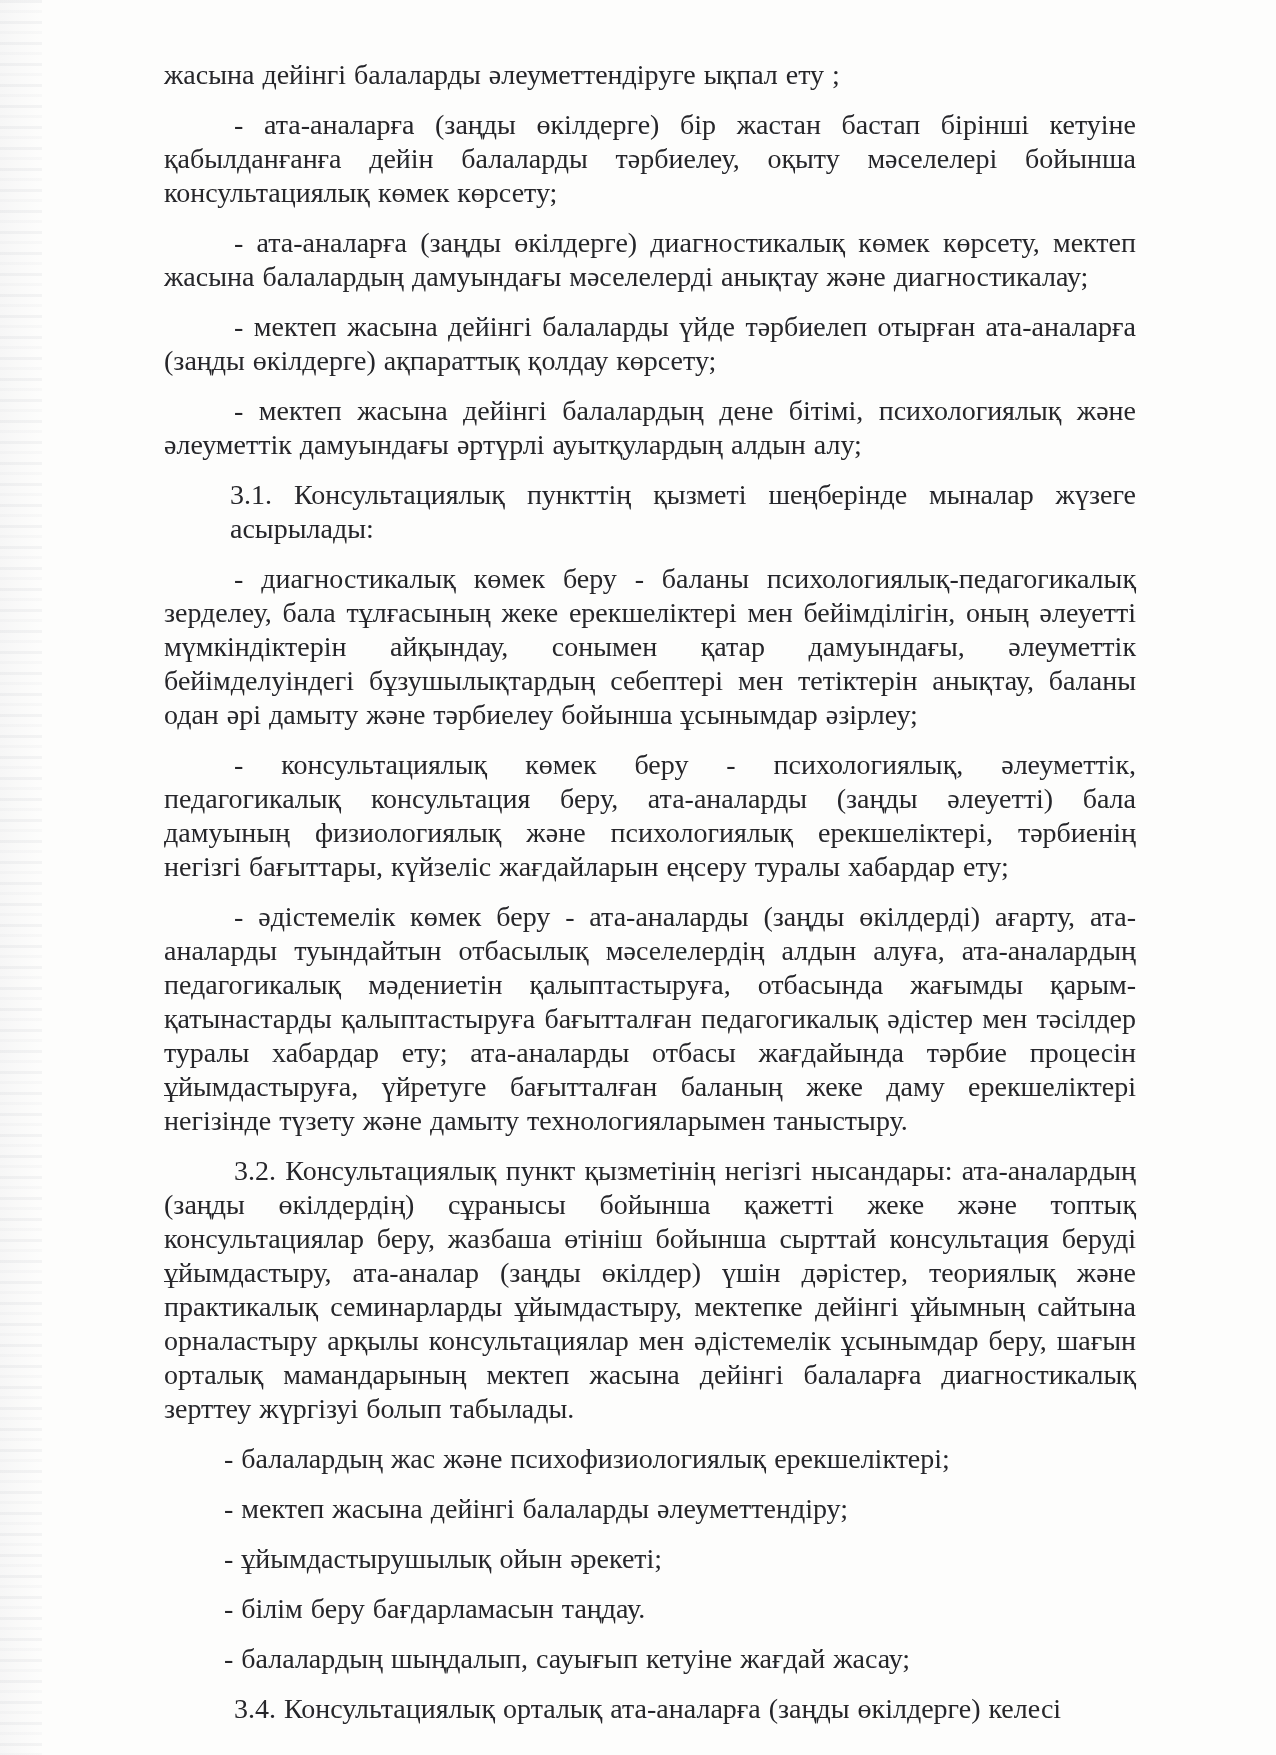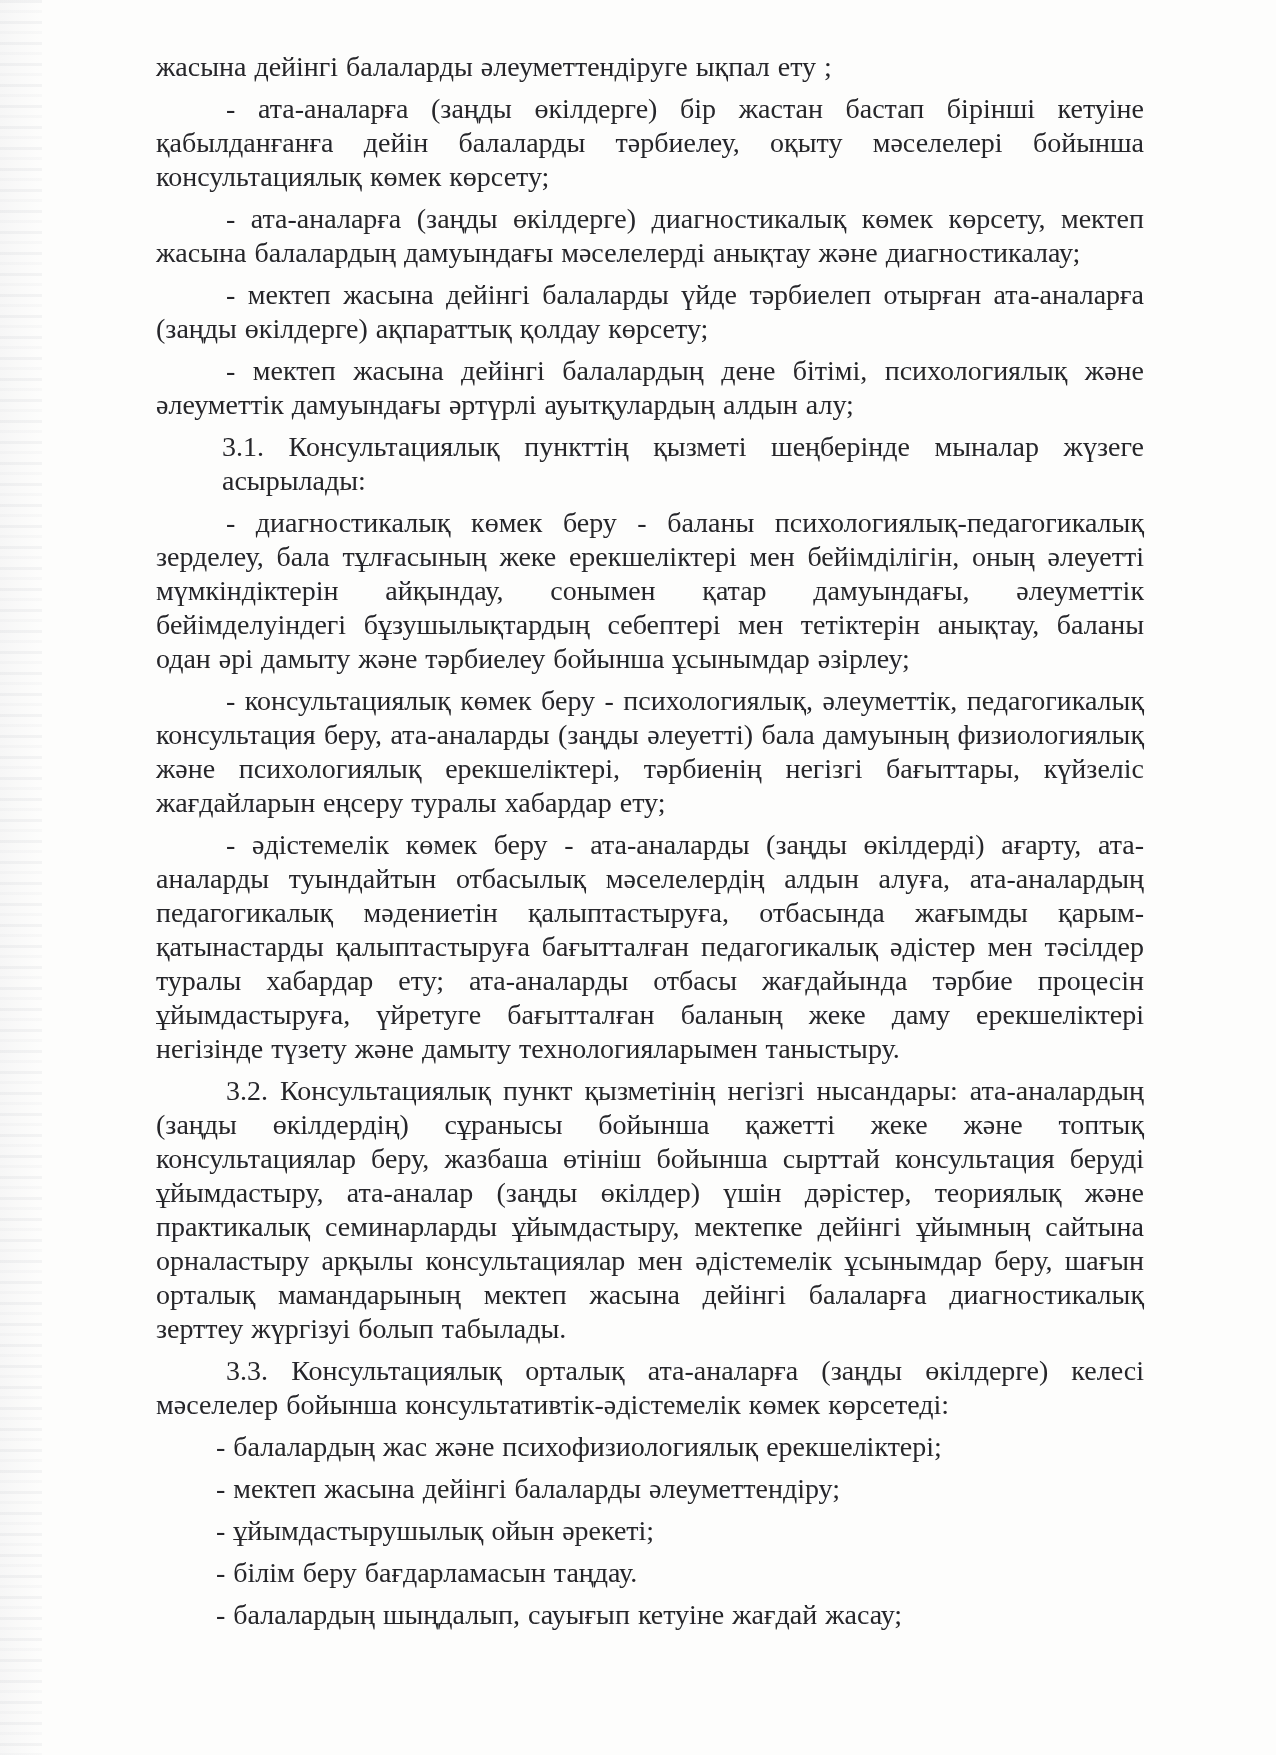--- a/index.html
+++ b/index.html
@@ -39,21 +39,21 @@
     position: absolute;
     left: 148px;
     top: 42px;
     width: 1004px;
     color: #26262a;
     font-size: 28px;
     line-height: 34px;
     text-align: justify;
     word-spacing: 1px;
   }
-  .doc p { margin: 8px; font-family: Liberation Serif, serif; }
+  .doc p { margin: 16px; font-family: Liberation Serif, serif; }
   .p-cont   { text-indent: 0; }
   .p-indent { text-indent: 70px; }
   .p-heading {
     font-weight: bold;
     font-style: italic;
     text-indent: 75px;
     margin-top: 38px;
     font-size: 29px;
     text-align: left;
   }
@@ -74,20 +74,20 @@
     <p class="p-cont">жасына дейінгі балаларды әлеуметтендіруге ықпал ету ;</p>
     <p class="p-indent">- ата-аналарға (заңды өкілдерге) бір жастан бастап бірінші кетуіне қабылданғанға дейін балаларды тәрбиелеу, оқыту мәселелері бойынша консультациялық көмек көрсету;</p>
     <p class="p-indent">- ата-аналарға (заңды өкілдерге) диагностикалық көмек көрсету, мектеп жасына балалардың дамуындағы мәселелерді  анықтау және диагностикалау;</p>
     <p class="p-indent">- мектеп жасына дейінгі балаларды үйде тәрбиелеп отырған ата-аналарға (заңды өкілдерге) ақпараттық қолдау көрсету;</p>
     <p class="p-indent">- мектеп жасына дейінгі балалардың дене бітімі, психологиялық және әлеуметтік дамуындағы әртүрлі ауытқулардың алдын алу;</p>
     <p class="p-block">3.1. Консультациялық пункттің қызметі шеңберінде мыналар жүзеге асырылады:</p>
     <p class="p-indent">- диагностикалық көмек беру - баланы психологиялық-педагогикалық зерделеу, бала тұлғасының жеке ерекшеліктері мен бейімділігін, оның әлеуетті мүмкіндіктерін айқындау, сонымен қатар дамуындағы, әлеуметтік бейімделуіндегі бұзушылықтардың себептері мен тетіктерін анықтау, баланы одан әрі дамыту және тәрбиелеу бойынша ұсынымдар әзірлеу;</p>
     <p class="p-indent">- консультациялық көмек беру - психологиялық, әлеуметтік, педагогикалық консультация беру, ата-аналарды (заңды әлеуетті) бала дамуының физиологиялық және психологиялық ерекшеліктері, тәрбиенің негізгі бағыттары, күйзеліс жағдайларын еңсеру туралы хабардар ету;</p>
     <p class="p-indent">- әдістемелік көмек беру - ата-аналарды (заңды өкілдерді) ағарту, ата-аналарды туындайтын отбасылық мәселелердің алдын алуға, ата-аналардың педагогикалық мәдениетін қалыптастыруға, отбасында жағымды қарым-қатынастарды қалыптастыруға бағытталған педагогикалық әдістер мен тәсілдер туралы хабардар ету; ата-аналарды отбасы жағдайында тәрбие процесін ұйымдастыруға, үйретуге бағытталған баланың жеке даму ерекшеліктері негізінде түзету және дамыту технологияларымен таныстыру.</p>
     <p class="p-indent">3.2. Консультациялық пункт қызметінің негізгі нысандары: ата-аналардың (заңды өкілдердің) сұранысы  бойынша қажетті жеке және топтық консультациялар беру, жазбаша өтініш бойынша сырттай консультация беруді ұйымдастыру, ата-аналар (заңды өкілдер) үшін дәрістер, теориялық және практикалық семинарларды ұйымдастыру, мектепке дейінгі ұйымның сайтына орналастыру арқылы консультациялар мен әдістемелік ұсынымдар беру, шағын орталық  мамандарының мектеп жасына дейінгі балаларға диагностикалық зерттеу  жүргізуі болып табылады.</p>
-    <p class="p-indent">3.3. Консультациялық орталық ата-аналарға (заңды өкілдерге) келесі мәселелер бойынша консультативтік-әдістемелік көмек көрсетеді:</p>
     <p class="p-list">- балалардың жас және психофизиологиялық ерекшеліктері;</p>
     <p class="p-list">- мектеп жасына дейінгі балаларды әлеуметтендіру;</p>
     <p class="p-list">- ұйымдастырушылық ойын әрекеті;</p>
     <p class="p-list">- білім беру бағдарламасын таңдау.</p>
     <p class="p-list">- балалардың шыңдалып, сауығып кетуіне жағдай жасау;</p>
+    <p class="p-indent">3.4. Консультациялық орталық ата-аналарға (заңды өкілдерге) келесі</p>
   </div>
 </div>
 
 </body></html>

